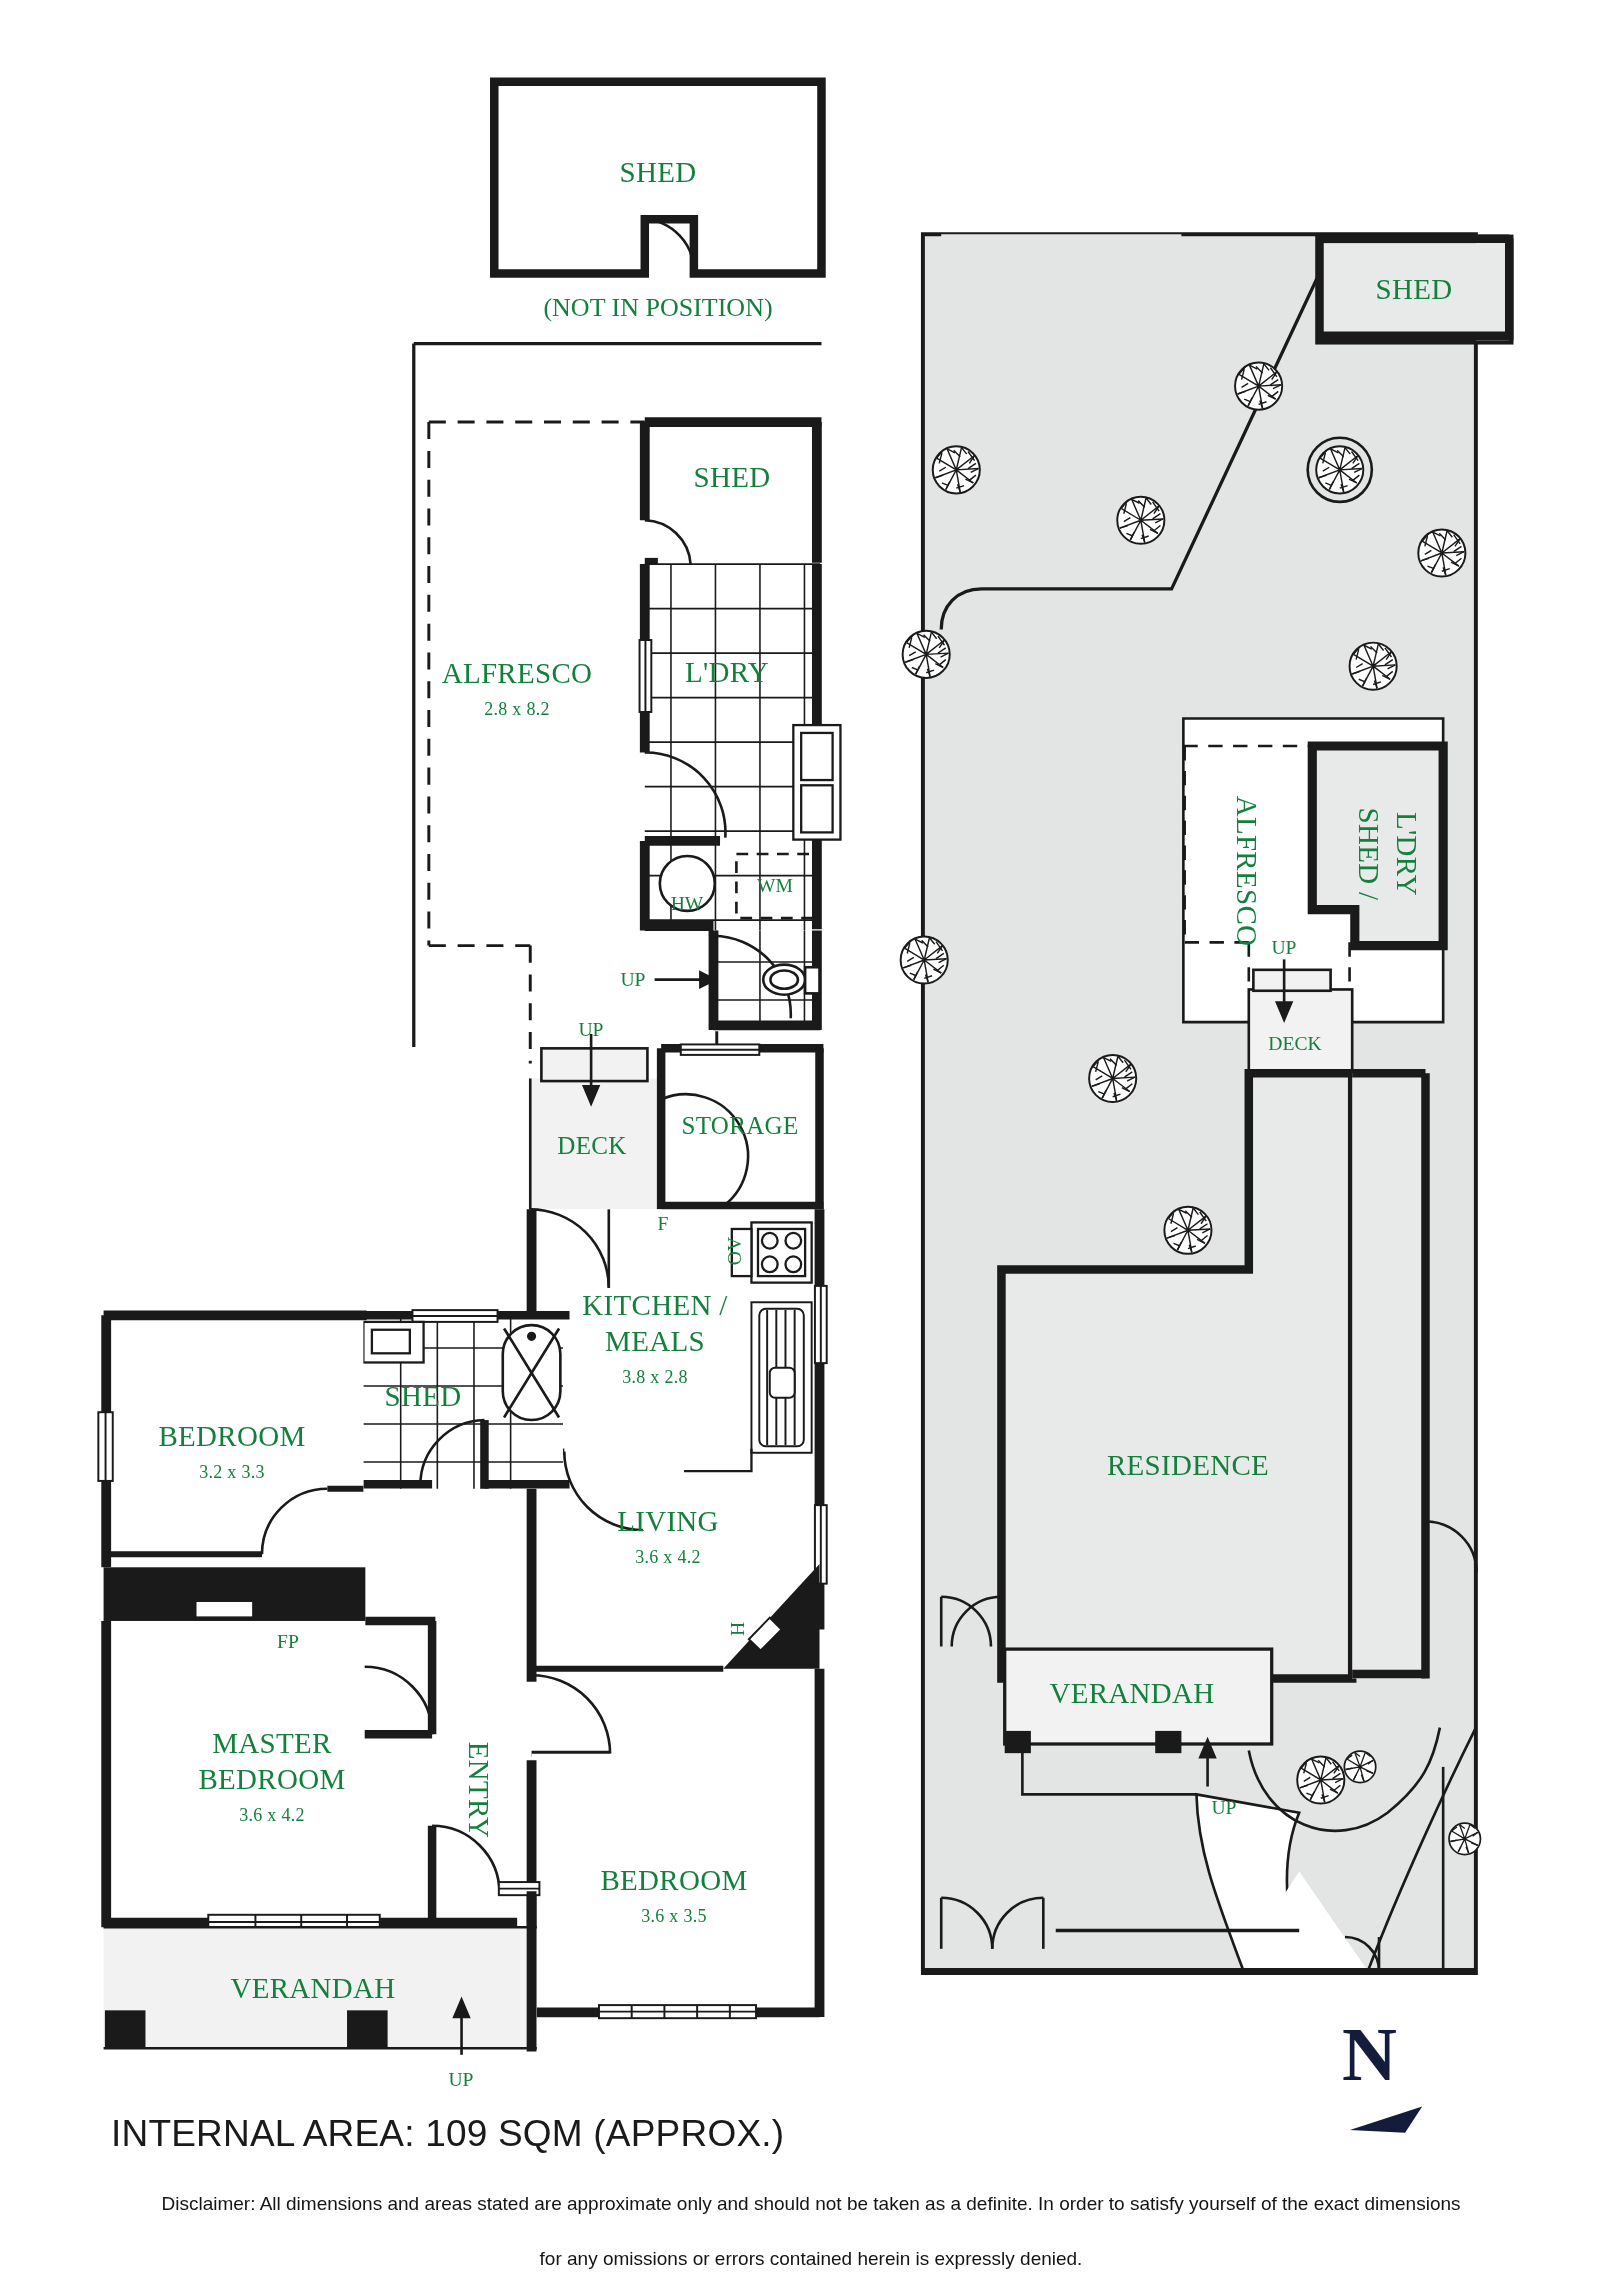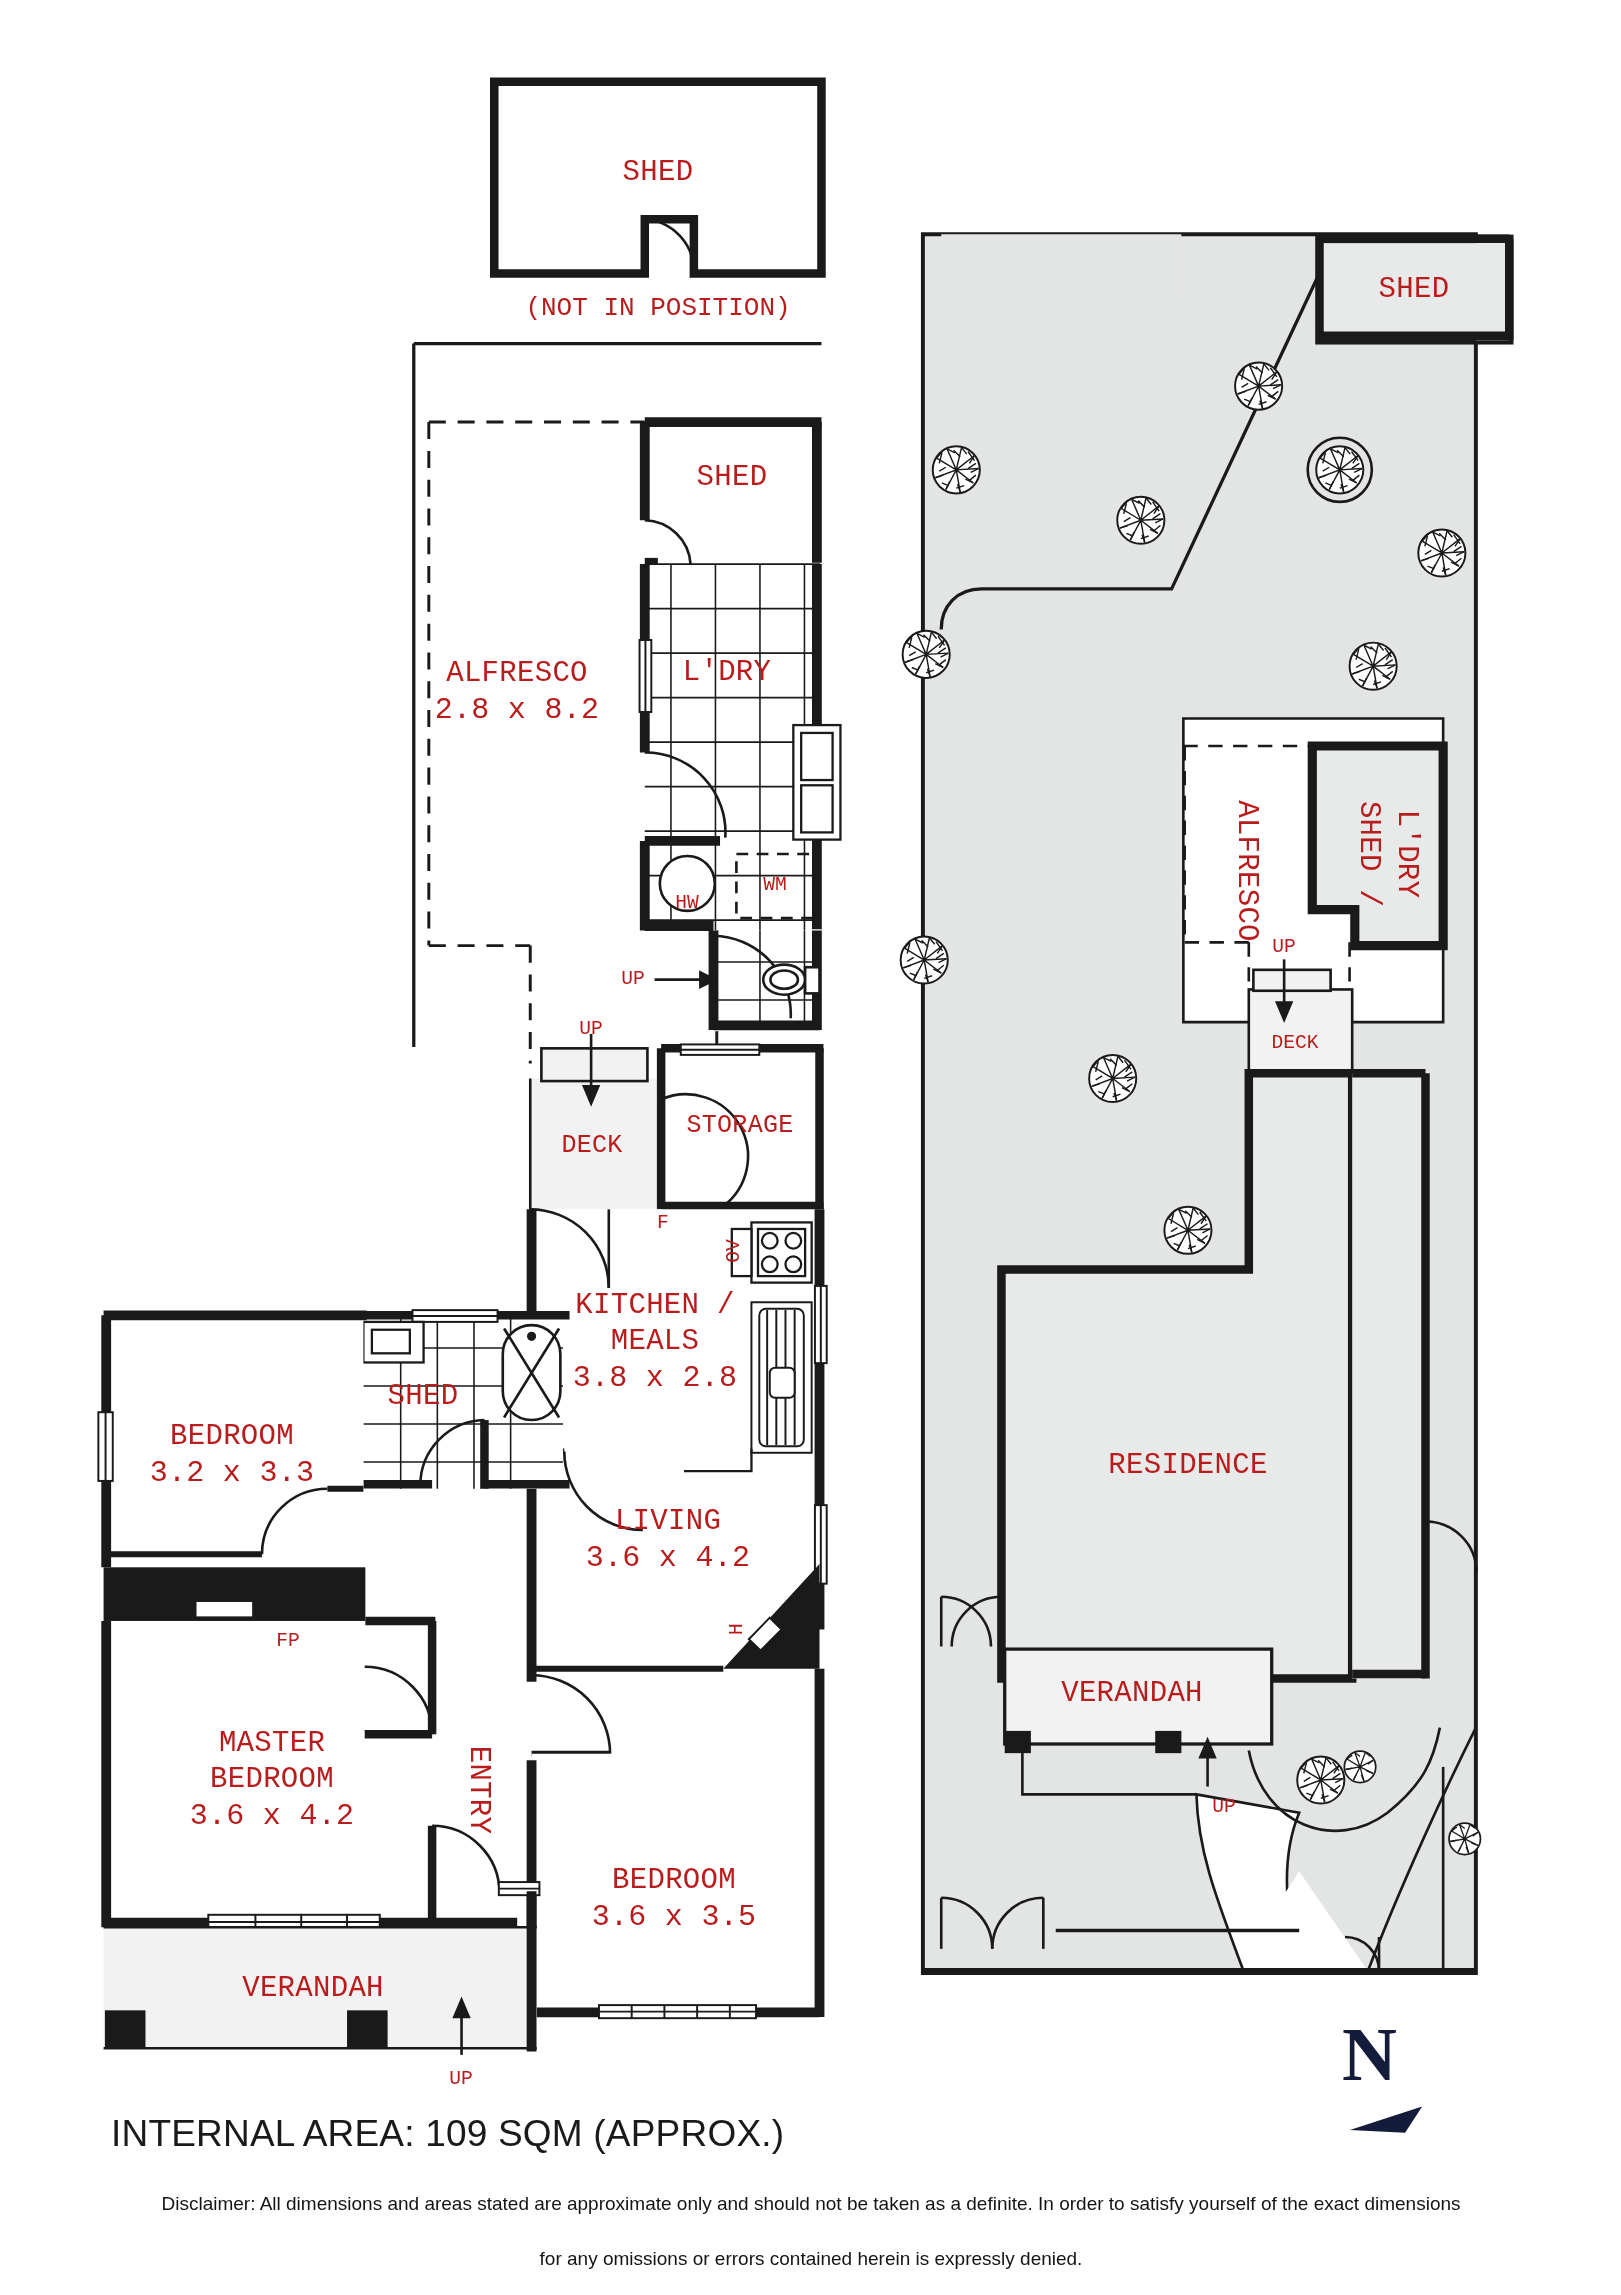--- a/index.html
+++ b/index.html
@@ -4,25 +4,25 @@
 <style>
   html,body{margin:0;padding:0;background:#ffffff;}
   body{
     width:1622px;height:2295px;position:relative;overflow:hidden;
     font-family:"Liberation Sans", sans-serif;color:#1a1a1a;
   }
   .stage{position:absolute;left:0;top:0;width:1622px;height:2295px;}
   svg.plan{position:absolute;left:0;top:0;width:1622px;height:2295px;}
 
   .lbl{position:absolute;white-space:nowrap;line-height:1.08;
-       font-family:Liberation Mono, monospace;color:#b91c1c;}
+       font-family:Liberation Serif, serif;color:#15803d;}
   .ctr{transform:translate(-50%,-50%);text-align:center;}
   .room{font-size:29px;letter-spacing:0.3px;}
   .room-sm{font-size:25px;letter-spacing:0.3px;}
-  .dim{font-size:30px;letter-spacing:0.3px;}
+  .dim{font-size:18px;letter-spacing:0.3px;}
   .tiny{font-size:19.6px;}
   .note{font-size:26px;}
   .vert{writing-mode:vertical-rl;text-orientation:mixed;}
   .rot180{transform:translate(-50%,-50%) rotate(180deg);}
 
   .area-line{position:absolute;font-size:37px;letter-spacing:0.2px;}
   .disc{position:absolute;left:0;width:1622px;text-align:center;
         font-size:19px;line-height:1.42;color:#141414;}
 
   .northwrap{position:absolute;}

